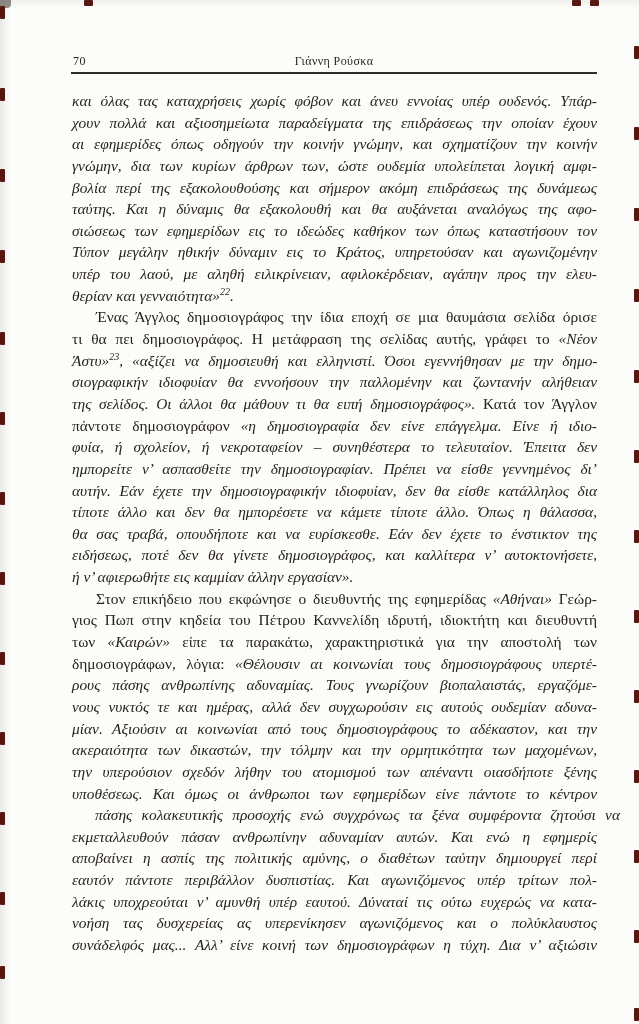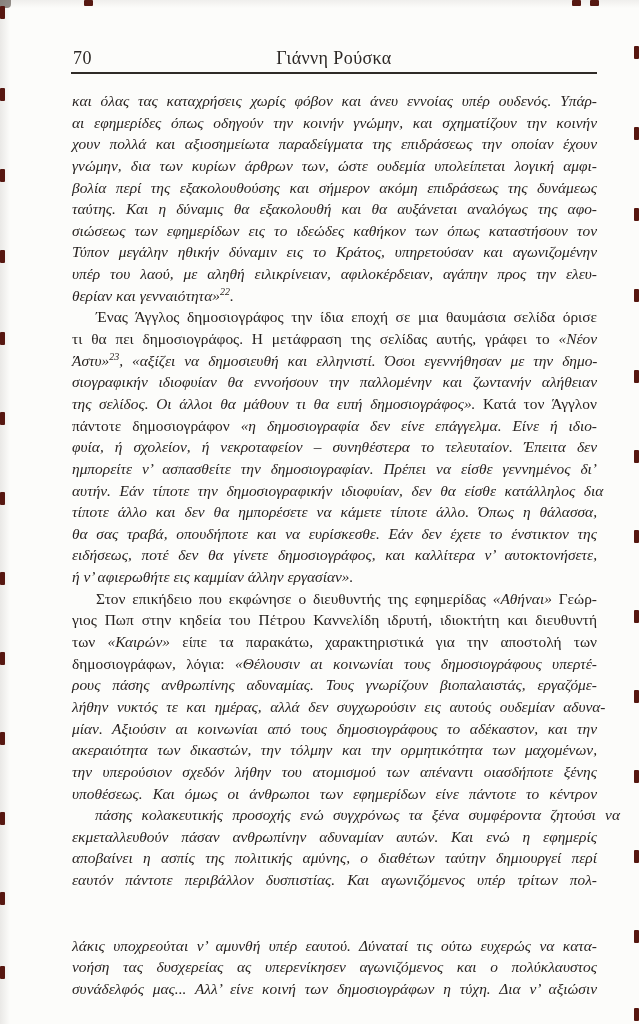--- a/index.html
+++ b/index.html
@@ -15,21 +15,21 @@
     background:linear-gradient(to right,rgba(70,60,55,.10),rgba(70,60,55,0));
     pointer-events:none;
   }
   .page::after{
     content:"";position:absolute;left:0;right:0;top:0;height:8px;
     background:linear-gradient(to bottom,rgba(70,60,55,.07),rgba(70,60,55,0));
     pointer-events:none;
   }
   .header{
     position:absolute;left:71px;top:46px;width:526px;height:26px;
-    border-bottom:2px solid #2f2b27;color:#2b2724;font-size:18px;
+    border-bottom:2px solid #2f2b27;color:#2b2724;font-size:12px;
   }
   .pagenum{position:absolute;left:2px;bottom:3px;letter-spacing:.5px;}
   .running{position:absolute;left:0;right:0;bottom:3px;text-align:center;letter-spacing:.4px;}
   .body-text{
     position:absolute;left:72px;top:90px;width:525px;
     font-size:15.4px;color:#272220;
   }
   .line{
     height:21.65px;line-height:21.65px;white-space:nowrap;overflow:visible;
   }
@@ -49,57 +49,57 @@
 
 <div class="page">
 
   <div class="header">
     <span class="pagenum">70</span>
     <span class="running">Γιάννη Ρούσκα</span>
   </div>
 
   <div class="body-text">
       <div class="line" style="word-spacing: 4.93466px;"><span class="line-in"><span class="seg-i">και όλας τας καταχρήσεις χωρίς φόβον και άνευ εννοίας υπέρ ουδενός. Υπάρ-</span></span></div>
+      <div class="line" style="word-spacing: 5.55382px;"><span class="line-in"><span class="seg-i">χουν πολλά και αξιοσημείωτα παραδείγματα της επιδράσεως την οποίαν έχουν</span></span></div>
       <div class="line" style="word-spacing: 5.91719px;"><span class="line-in"><span class="seg-i">αι εφημερίδες όπως οδηγούν την κοινήν γνώμην, και σχηματίζουν την κοινήν</span></span></div>
-      <div class="line" style="word-spacing: 5.55382px;"><span class="line-in"><span class="seg-i">χουν πολλά και αξιοσημείωτα παραδείγματα της επιδράσεως την οποίαν έχουν</span></span></div>
       <div class="line" style="word-spacing: 5.2625px;"><span class="line-in"><span class="seg-i">γνώμην, δια των κυρίων άρθρων των, ώστε ουδεμία υπολείπεται λογική αμφι-</span></span></div>
       <div class="line" style="word-spacing: 5.63542px;"><span class="line-in"><span class="seg-i">βολία περί της εξακολουθούσης και σήμερον ακόμη επιδράσεως της δυνάμεως</span></span></div>
       <div class="line" style="word-spacing: 6.32102px;"><span class="line-in"><span class="seg-i">ταύτης. Και η δύναμις θα εξακολουθή και θα αυξάνεται αναλόγως της αφο-</span></span></div>
       <div class="line" style="word-spacing: 5.2625px;"><span class="line-in"><span class="seg-i">σιώσεως των εφημερίδων εις το ιδεώδες καθήκον των όπως καταστήσουν τον</span></span></div>
       <div class="line" style="word-spacing: 5.95139px;"><span class="line-in"><span class="seg-i">Τύπον μεγάλην ηθικήν δύναμιν εις το Κράτος, υπηρετούσαν και αγωνιζομένην</span></span></div>
       <div class="line" style="word-spacing: 6.03281px;"><span class="line-in"><span class="seg-i">υπέρ του λαού, με αληθή ειλικρίνειαν, αφιλοκέρδειαν, αγάπην προς την ελευ-</span></span></div>
       <div class="line last" style="word-spacing: 0px;"><span class="line-in"><span class="seg-i">θερίαν και γενναιότητα»</span><sup class="seg-si">22</sup><span class="seg-i">.</span></span></div>
       <div class="line indent" style="word-spacing: 3.74219px;"><span class="line-in"><span class="seg-r">Ένας Άγγλος δημοσιογράφος την ίδια εποχή σε μια θαυμάσια σελίδα όρισε</span></span></div>
       <div class="line" style="word-spacing: 4.96449px;"><span class="line-in"><span class="seg-r">τι θα πει δημοσιογράφος. Η μετάφραση της σελίδας αυτής, γράφει το </span><span class="seg-i">«Νέον</span></span></div>
       <div class="line" style="word-spacing: 5.13125px;"><span class="line-in"><span class="seg-i">Άστυ»</span><sup class="seg-si">23</sup><span class="seg-i">, «αξίζει να δημοσιευθή και ελληνιστί. Όσοι εγεννήθησαν με την δημο-</span></span></div>
       <div class="line" style="word-spacing: 6.96094px;"><span class="line-in"><span class="seg-i">σιογραφικήν ιδιοφυίαν θα εννοήσουν την παλλομένην και ζωντανήν αλήθειαν</span></span></div>
       <div class="line" style="word-spacing: 3.79036px;"><span class="line-in"><span class="seg-i">της σελίδος. Οι άλλοι θα μάθουν τι θα ειπή δημοσιογράφος».</span><span class="seg-r"> Κατά τον Άγγλον</span></span></div>
       <div class="line" style="word-spacing: 7.07639px;"><span class="line-in"><span class="seg-r">πάντοτε δημοσιογράφον </span><span class="seg-i">«η δημοσιογραφία δεν είνε επάγγελμα. Είνε ή ιδιο-</span></span></div>
       <div class="line" style="word-spacing: 7.2px;"><span class="line-in"><span class="seg-i">φυία, ή σχολείον, ή νεκροταφείον – συνηθέστερα το τελευταίον. Έπειτα δεν</span></span></div>
       <div class="line" style="word-spacing: 6.11979px;"><span class="line-in"><span class="seg-i">ημπορείτε ν’ ασπασθείτε την δημοσιογραφίαν. Πρέπει να είσθε γεννημένος δι’</span></span></div>
-      <div class="line" style="word-spacing: 4.74531px;"><span class="line-in"><span class="seg-i">αυτήν. Εάν τίποτε την δημοσιογραφικήν ιδιοφυίαν, δεν θα είσθε κατάλληλος δια</span></span></div>
+      <div class="line" style="word-spacing: 4.74531px;"><span class="line-in"><span class="seg-i">αυτήν. Εάν έχετε την δημοσιογραφικήν ιδιοφυίαν, δεν θα είσθε κατάλληλος δια</span></span></div>
       <div class="line" style="word-spacing: 5.13021px;"><span class="line-in"><span class="seg-i">τίποτε άλλο και δεν θα ημπορέσετε να κάμετε τίποτε άλλο. Όπως η θάλασσα,</span></span></div>
       <div class="line" style="word-spacing: 4.84245px;"><span class="line-in"><span class="seg-i">θα σας τραβά, οπουδήποτε και να ευρίσκεσθε. Εάν δεν έχετε το ένστικτον της</span></span></div>
       <div class="line" style="word-spacing: 5.88368px;"><span class="line-in"><span class="seg-i">ειδήσεως, ποτέ δεν θα γίνετε δημοσιογράφος, και καλλίτερα ν’ αυτοκτονήσετε,</span></span></div>
       <div class="line last" style="word-spacing: 0px;"><span class="line-in"><span class="seg-i">ή ν’ αφιερωθήτε εις καμμίαν άλλην εργασίαν».</span></span></div>
       <div class="line indent" style="word-spacing: 2.94965px;"><span class="line-in"><span class="seg-r">Στον επικήδειο που εκφώνησε ο διευθυντής της εφημερίδας </span><span class="seg-i">«Αθήναι»</span><span class="seg-r"> Γεώρ-</span></span></div>
       <div class="line" style="word-spacing: 4.17031px;"><span class="line-in"><span class="seg-r">γιος Πωπ στην κηδεία του Πέτρου Καννελίδη ιδρυτή, ιδιοκτήτη και διευθυντή</span></span></div>
       <div class="line" style="word-spacing: 8.34201px;"><span class="line-in"><span class="seg-r">των </span><span class="seg-i">«Καιρών»</span><span class="seg-r"> είπε τα παρακάτω, χαρακτηριστικά για την αποστολή των</span></span></div>
       <div class="line" style="word-spacing: 6.53348px;"><span class="line-in"><span class="seg-r">δημοσιογράφων, λόγια: </span><span class="seg-i">«Θέλουσιν αι κοινωνίαι τους δημοσιογράφους υπερτέ-</span></span></div>
       <div class="line" style="word-spacing: 7.97321px;"><span class="line-in"><span class="seg-i">ρους πάσης ανθρωπίνης αδυναμίας. Τους γνωρίζουν βιοπαλαιστάς, εργαζόμε-</span></span></div>
-      <div class="line" style="word-spacing: 4.72017px;"><span class="line-in"><span class="seg-i">λήθην νυκτός τε και ημέρας, αλλά δεν συγχωρούσιν εις αυτούς ουδεμίαν αδυνα-</span></span></div>
+      <div class="line" style="word-spacing: 4.72017px;"><span class="line-in"><span class="seg-i">νους νυκτός τε και ημέρας, αλλά δεν συγχωρούσιν εις αυτούς ουδεμίαν αδυνα-</span></span></div>
       <div class="line" style="word-spacing: 5.74688px;"><span class="line-in"><span class="seg-i">μίαν. Αξιούσιν αι κοινωνίαι από τους δημοσιογράφους το αδέκαστον, και την</span></span></div>
       <div class="line" style="word-spacing: 5.65972px;"><span class="line-in"><span class="seg-i">ακεραιότητα των δικαστών, την τόλμην και την ορμητικότητα των μαχομένων,</span></span></div>
       <div class="line" style="word-spacing: 6.62153px;"><span class="line-in"><span class="seg-i">την υπερούσιον σχεδόν λήθην του ατομισμού των απέναντι οιασδήποτε ξένης</span></span></div>
       <div class="line" style="word-spacing: 6.14531px;"><span class="line-in"><span class="seg-i">υποθέσεως. Και όμως οι άνθρωποι των εφημερίδων είνε πάντοτε το κέντρον</span></span></div>
       <div class="line" style="word-spacing: 5.4566px; margin-left: 23px;"><span class="line-in"><span class="seg-i">πάσης κολακευτικής προσοχής ενώ συγχρόνως τα ξένα συμφέροντα ζητούσι να</span></span></div>
       <div class="line" style="word-spacing: 8.99219px;"><span class="line-in"><span class="seg-i">εκμεταλλευθούν πάσαν ανθρωπίνην αδυναμίαν αυτών. Και ενώ η εφημερίς</span></span></div>
       <div class="line" style="word-spacing: 6.46406px;"><span class="line-in"><span class="seg-i">αποβαίνει η ασπίς της πολιτικής αμύνης, ο διαθέτων ταύτην δημιουργεί περί</span></span></div>
       <div class="line" style="word-spacing: 8.18555px;"><span class="line-in"><span class="seg-i">εαυτόν πάντοτε περιβάλλον δυσπιστίας. Και αγωνιζόμενος υπέρ τρίτων πολ-</span></span></div>
-      <div class="line" style="word-spacing: 4.64915px; margin-top: 44px;"><span class="line-in"><span class="seg-i">λάκις υποχρεούται ν’ αμυνθή υπέρ εαυτού. Δύναταί τις ούτω ευχερώς να κατα-</span></span></div>
+      <div class="line" style="word-spacing: 4.64915px;"><span class="line-in"><span class="seg-i">λάκις υποχρεούται ν’ αμυνθή υπέρ εαυτού. Δύναταί τις ούτω ευχερώς να κατα-</span></span></div>
       <div class="line" style="word-spacing: 9.81641px;"><span class="line-in"><span class="seg-i">νοήση τας δυσχερείας ας υπερενίκησεν αγωνιζόμενος και ο πολύκλαυστος</span></span></div>
       <div class="line" style="word-spacing: 5.02841px;"><span class="line-in"><span class="seg-i">συνάδελφός μας... Αλλ’ είνε κοινή των δημοσιογράφων η τύχη. Δια ν’ αξιώσιν</span></span></div>
     </div>
 
   <div class="marks">
     <div class="corner-smudge"></div>
   <div class="mark left" style="background: rgb(87, 23, 16); top: 6px;"></div>
       <div class="mark left" style="background: rgb(87, 23, 16); top: 88px;"></div>
       <div class="mark left" style="background: rgb(87, 23, 16); top: 169px;"></div>
       <div class="mark left" style="background: rgb(87, 23, 16); top: 250px;"></div>

